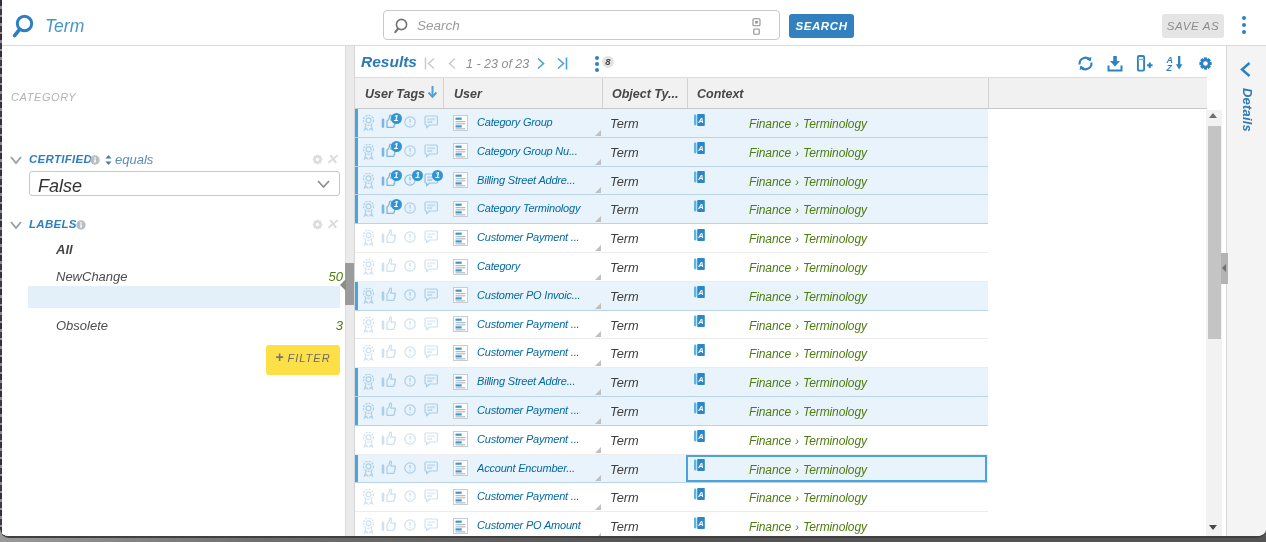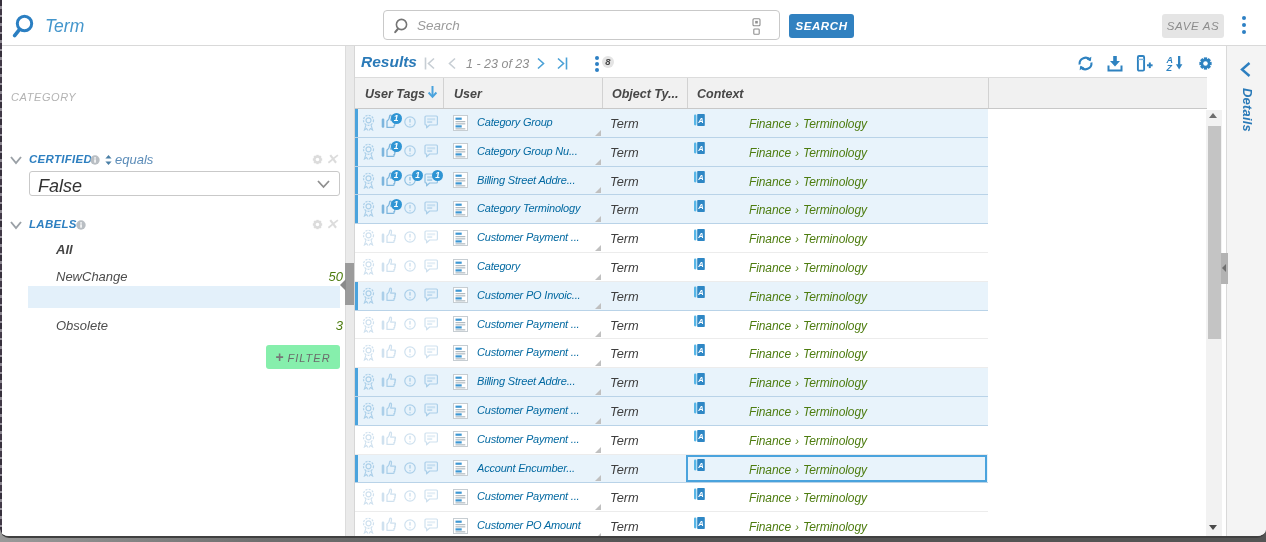--- a/index.html
+++ b/index.html
@@ -26,21 +26,21 @@
 .selbox { position:absolute; left:29px; width:311px; border:1px solid #c9c9c9; border-radius:3px; background:#fff; }
 .selchev { position:absolute; right:9px; }
 .pill { position:absolute; left:7px; top:4px; height:18px; line-height:17px; background:#e9edf1; border:1px solid #d4d8dc; border-radius:3px; padding:0 7px; font-size:11.8px; color:#586069; }
 .pill b { color:#8a8a8a; font-weight:bold; margin-left:6px; font-size:11px; }
 .sechead { position:absolute; left:0; width:345px; height:16px; }
 .sechead .nm2 { position:absolute; left:29px; top:1px; font-size:11.5px; font-weight:bold; color:#2d7fc0; letter-spacing:0.3px; }
 .itemrow { position:absolute; left:0; width:345px; height:22px; font-size:13px; color:#4d4d4d;margin-left:20px; }
 .itemrow .n { position:absolute; left:36px; top:3px; }
 .itemrow .c { position:absolute; right:22px; top:3px; color:#4d7c0f; }
 #hl { position:absolute; left:28px; top:239.5px; width:312px; height:22px; background:#e3f0fa; }
-#filterbtn { left:266px; top:299px; width:74px; height:24px; background:#86efac; color:#6b6b6b; font-size:11px; letter-spacing:1px; line-height:24px; }
+#filterbtn { left:266px; top:299px; width:74px; height:30px; background:#fde047; color:#6b6b6b; font-size:11px; letter-spacing:1px; line-height:24px; }
 #filterbtn span.p { font-size:14px; color:#777; letter-spacing:0; margin-right:4px; font-weight:bold; }
 
 #gutter { position:absolute; left:345px; top:46px; width:10px; height:492px; background:#eaeaea; border-left:1px solid #dcdcdc; border-right:1px solid #d6d6d6; }
 #ghandle { position:absolute; left:345px; top:263px; width:9px; height:42px; background:#9b9b9b; z-index:5; }
 #gtri { position:absolute; left:340px; top:279px; width:0; height:0; border-top:6px solid transparent; border-bottom:6px solid transparent; border-right:6px solid #8a8a8a; z-index:6; }
 
 #results { position:absolute; left:361px; top:53px; font-size:15.5px; font-weight:bold; color:#2a7ab8; }
 .pgic { position:absolute; top:57px; }
 #pgtext { position:absolute; left:466px; top:57px; font-size:12.5px; color:#8f8f8f; }
 #cntbadge { position:absolute; left:602px; top:55.5px; width:12px; height:12px; border-radius:50%; background:#e4e4e4; color:#454545; font-size:9.5px; font-weight:bold; text-align:center; line-height:12px; }

